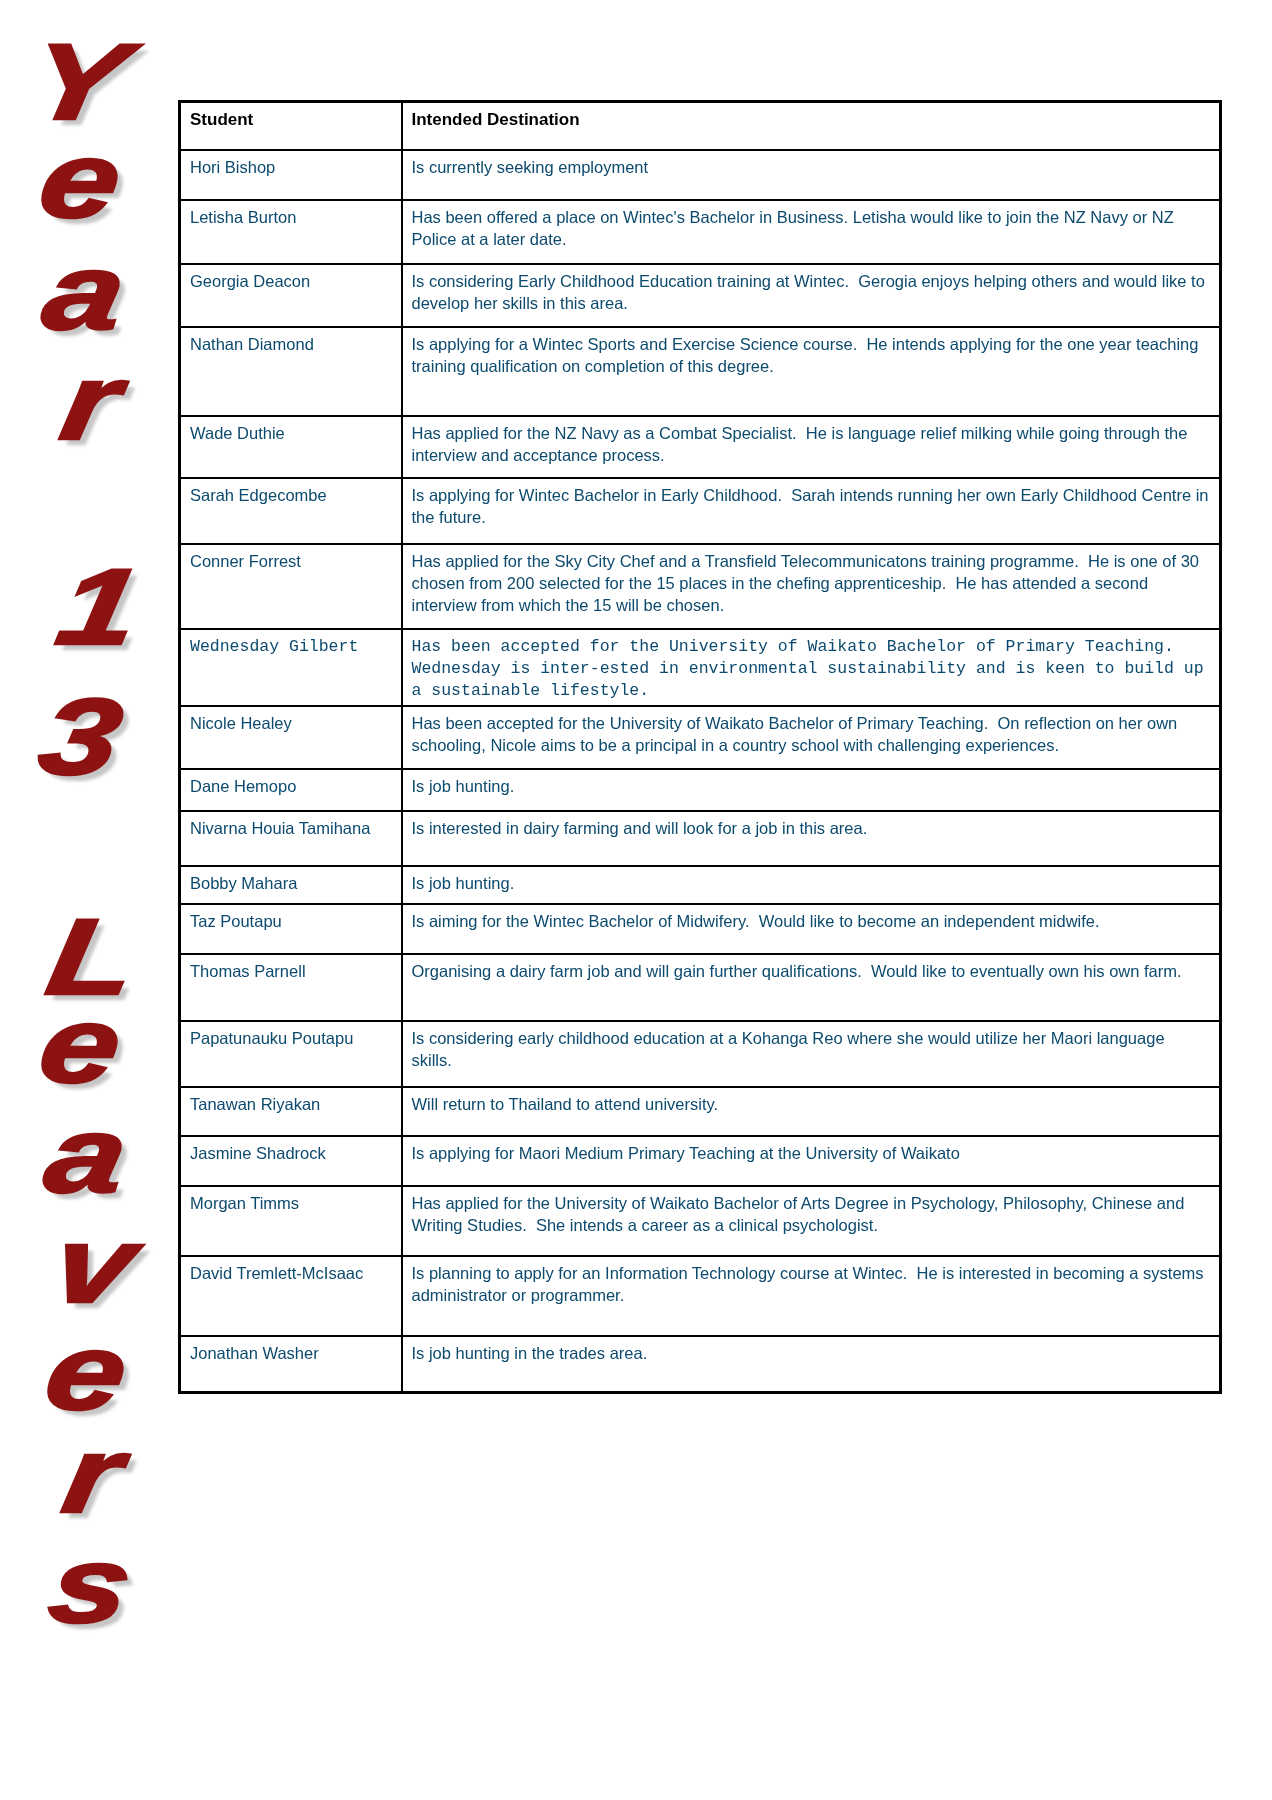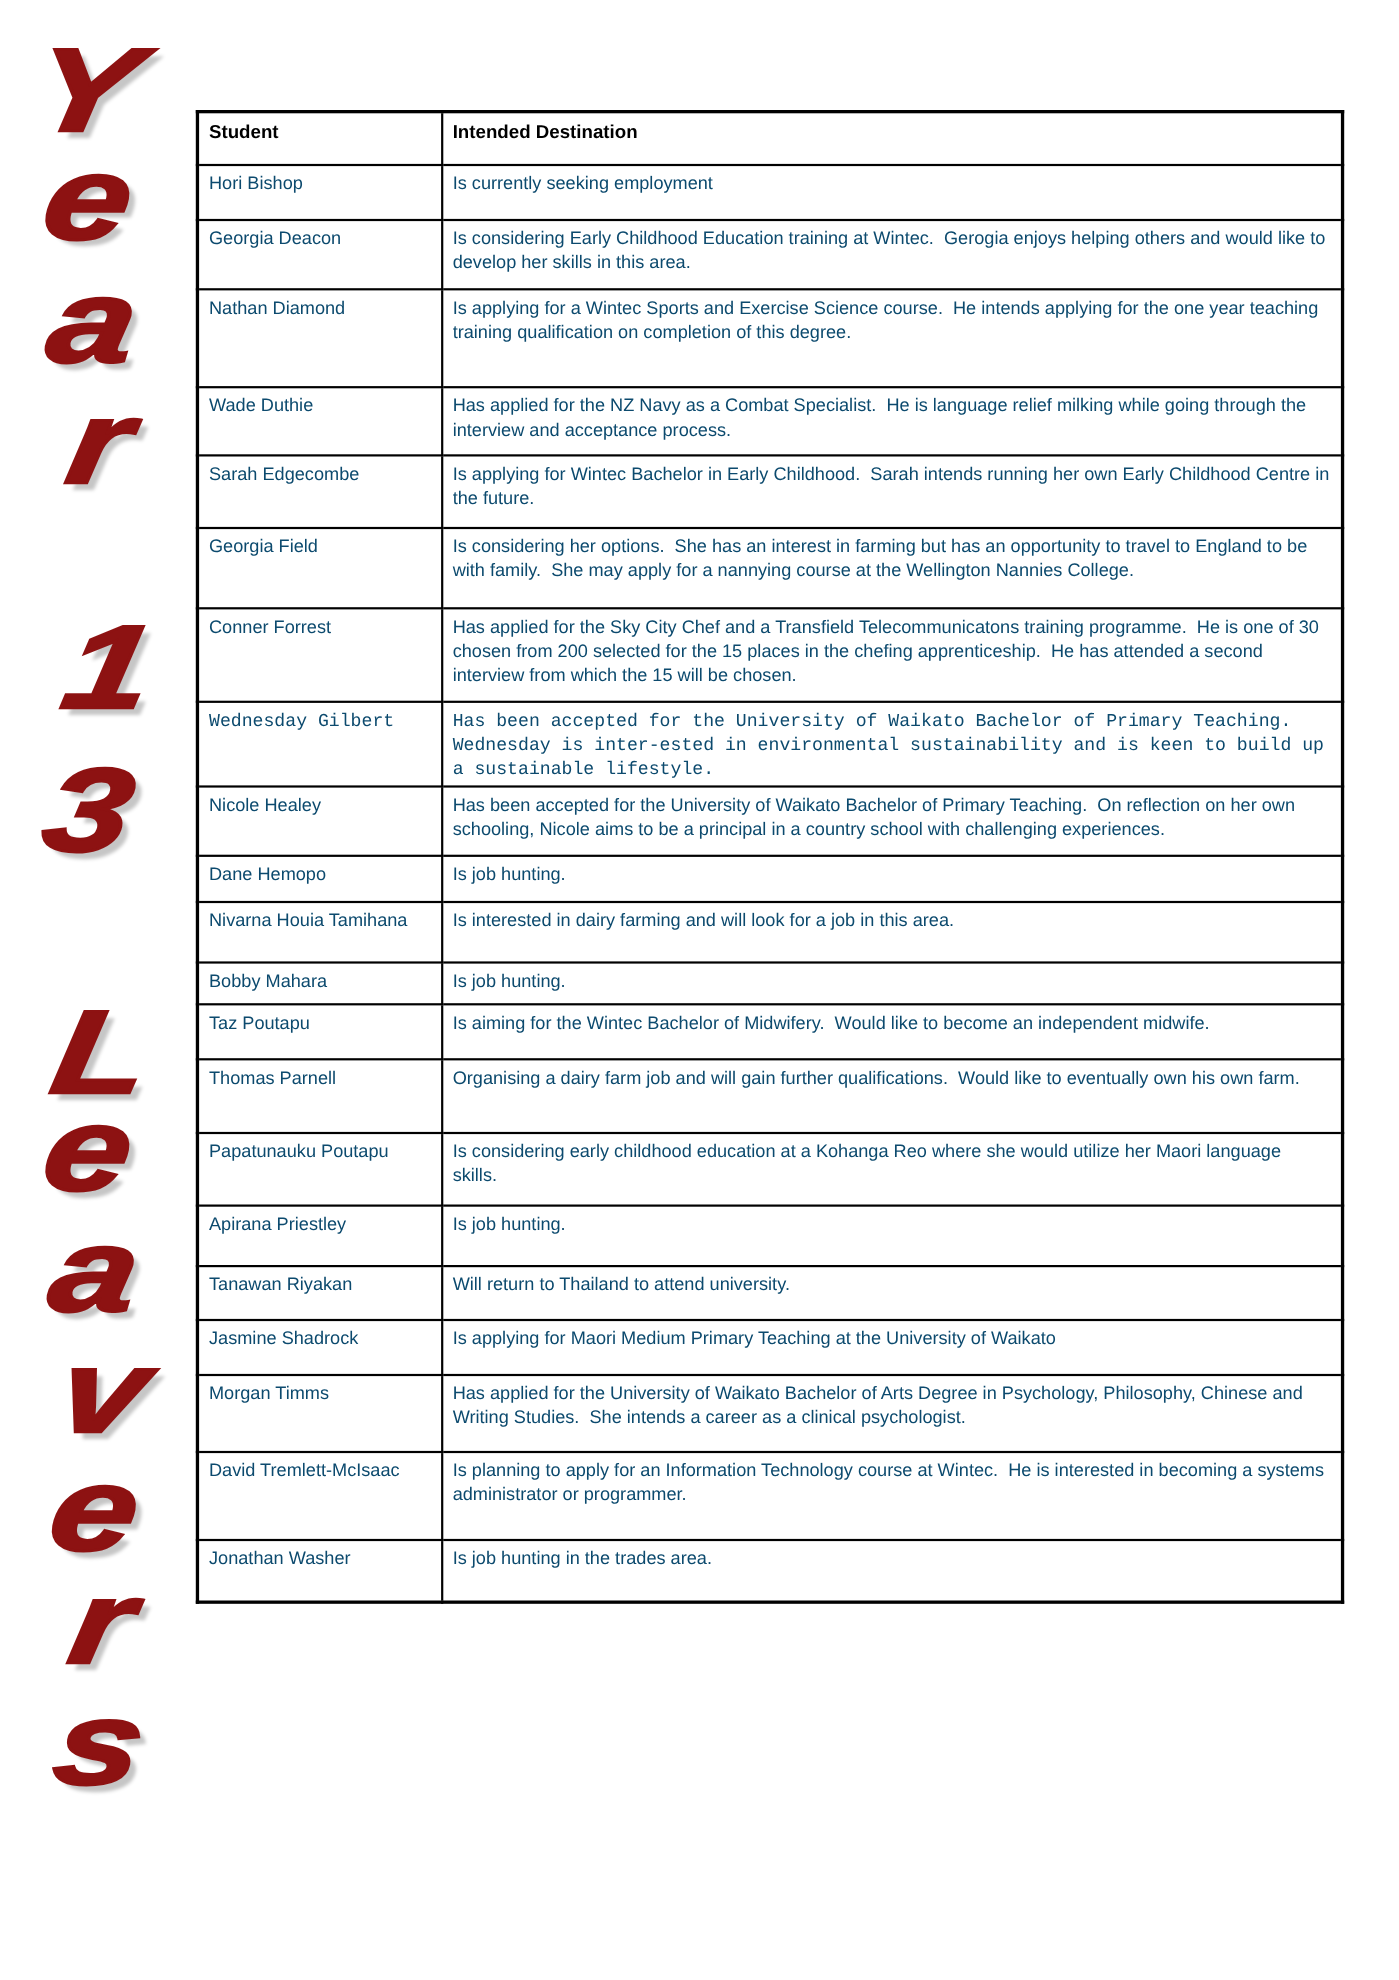--- a/index.html
+++ b/index.html
@@ -79,39 +79,39 @@
       <tr>
         <th>Student</th>
         <th>Intended Destination</th>
       </tr>
     </thead>
     <tbody id="tbody">
         <tr style="height: 50px;">
           <td>Hori Bishop</td>
           <td>Is currently seeking employment</td>
         </tr>
+        <tr style="height: 64px;">
+          <td>Letisha Burton</td>
+          <td>Has been offered a place on Wintec's Bachelor in Business. Letisha would like to join the NZ Navy or NZ Police at a later date.</td>
+        </tr>
         <tr style="height: 63px;">
           <td>Georgia Deacon</td>
           <td>Is considering Early Childhood Education training at Wintec.  Gerogia enjoys helping others and would like to develop her skills in this area.</td>
         </tr>
         <tr style="height: 89px;">
           <td>Nathan Diamond</td>
           <td>Is applying for a Wintec Sports and Exercise Science course.  He intends applying for the one year teaching training qualification on completion of this degree.</td>
         </tr>
         <tr style="height: 62px;">
           <td>Wade Duthie</td>
           <td>Has applied for the NZ Navy as a Combat Specialist.  He is language relief milking while going through the interview and acceptance process.</td>
         </tr>
         <tr style="height: 66px;">
           <td>Sarah Edgecombe</td>
           <td>Is applying for Wintec Bachelor in Early Childhood.  Sarah intends running her own Early Childhood Centre in the future.</td>
-        </tr>
-        <tr style="height: 73px;">
-          <td>Georgia Field</td>
-          <td>Is considering her options.  She has an interest in farming but has an opportunity to travel to England to be with family.  She may apply for a nannying course at the Wellington Nannies College.</td>
         </tr>
         <tr style="height: 85px;">
           <td>Conner Forrest</td>
           <td>Has applied for the Sky City Chef and a Transfield Telecommunicatons training programme.  He is one of 30 chosen from 200 selected for the 15 places in the chefing apprenticeship.  He has attended a second interview from which the 15 will be chosen.</td>
         </tr>
         <tr style="height: 52px; font-family: Liberation Mono, monospace;">
           <td>Wednesday Gilbert</td>
           <td>Has been accepted for the University of Waikato Bachelor of Primary Teaching.  Wednesday is inter-ested in environmental sustainability and is keen to build up a sustainable lifestyle.</td>
         </tr>
         <tr style="height: 63px;">
@@ -135,24 +135,20 @@
           <td>Is aiming for the Wintec Bachelor of Midwifery.  Would like to become an independent midwife.</td>
         </tr>
         <tr style="height: 67px;">
           <td>Thomas Parnell</td>
           <td>Organising a dairy farm job and will gain further qualifications.  Would like to eventually own his own farm.</td>
         </tr>
         <tr style="height: 66px;">
           <td>Papatunauku Poutapu</td>
           <td>Is considering early childhood education at a Kohanga Reo where she would utilize her Maori language skills.</td>
         </tr>
-        <tr style="height: 55px;">
-          <td>Apirana Priestley</td>
-          <td>Is job hunting.</td>
-        </tr>
         <tr style="height: 49px;">
           <td>Tanawan Riyakan</td>
           <td>Will return to Thailand to attend university.</td>
         </tr>
         <tr style="height: 50px;">
           <td>Jasmine Shadrock</td>
           <td>Is applying for Maori Medium Primary Teaching at the University of Waikato</td>
         </tr>
         <tr style="height: 70px;">
           <td>Morgan Timms</td>

